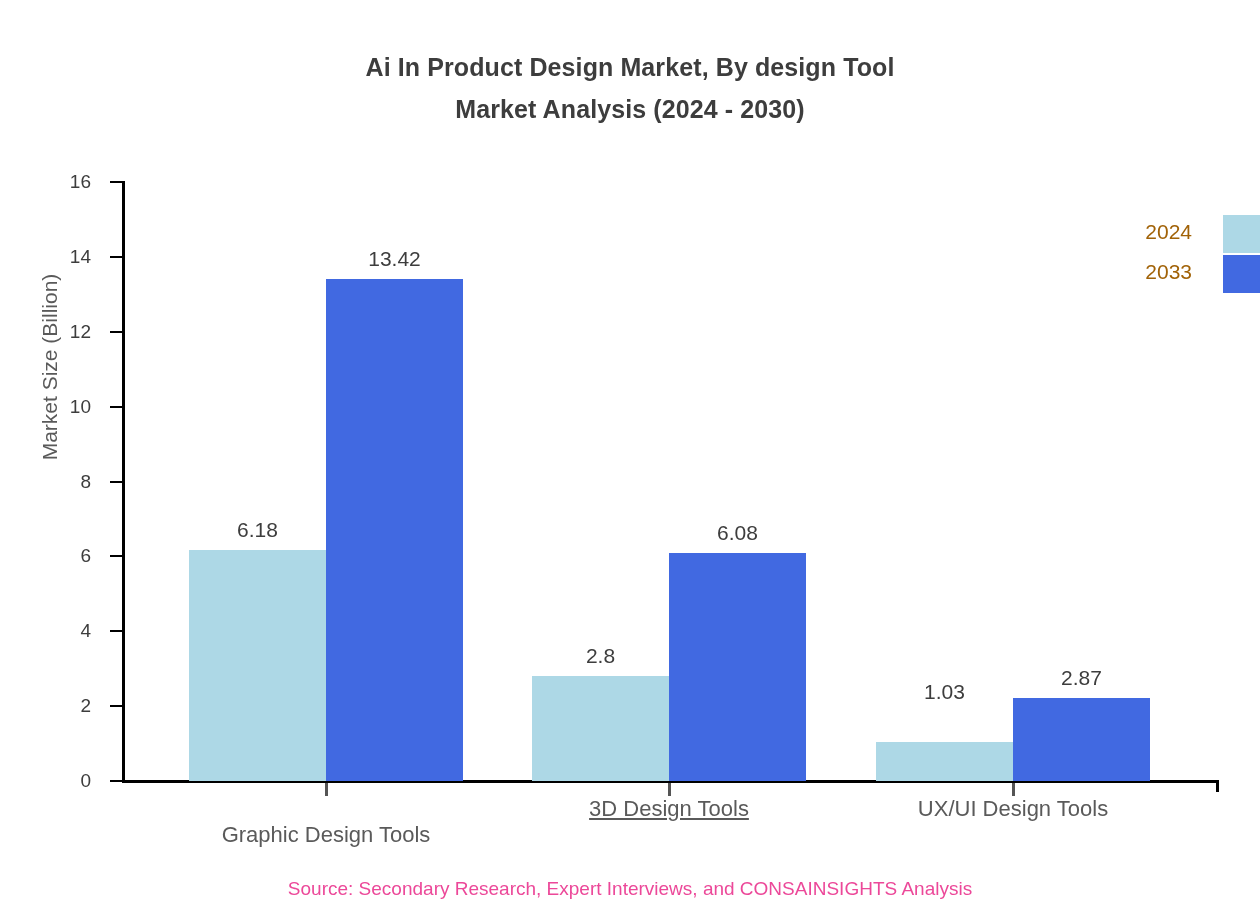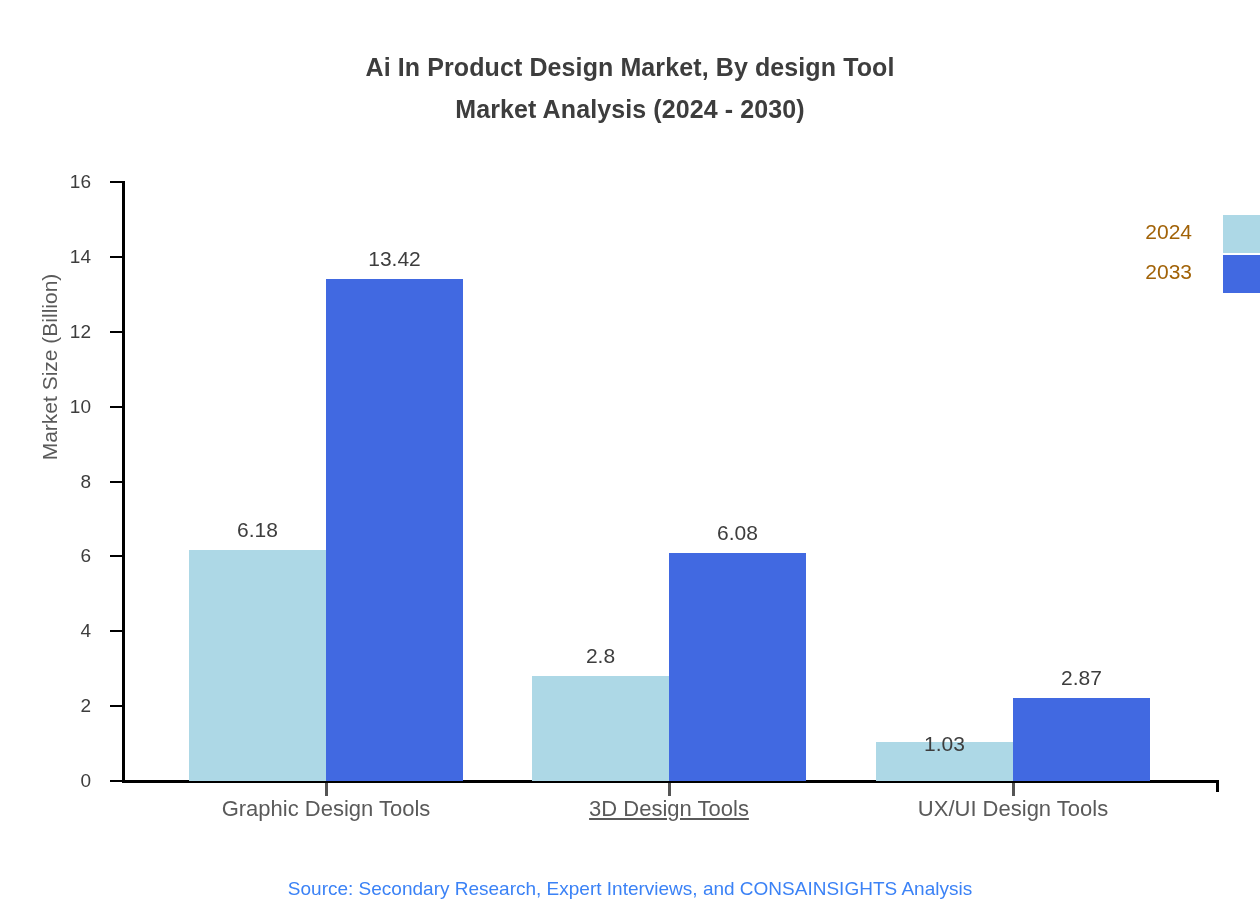--- a/index.html
+++ b/index.html
@@ -163,21 +163,21 @@
   }
 
   
   .source-note {
     position: absolute;
     left: 0;
     top: 878px;
     width: 1260px;
     text-align: center;
     font-size: 19px;
-    color: #3b82f6;
+    color: #ec4899;
   }
 </style>
 </head>
 <body>
 
 <div id="chart-root">
 
   <div class="chart-title">
     <span>Ai In Product Design Market, By design Tool</span>
     <span class="line2">Market Analysis (2024 - 2030)</span>
@@ -204,41 +204,41 @@
       <div class="ytick-label" style="top: 396.625px;">10</div>
       <div class="ytick" style="top: 330.75px;"></div>
       <div class="ytick-label" style="top: 321.75px;">12</div>
       <div class="ytick" style="top: 255.875px;"></div>
       <div class="ytick-label" style="top: 246.875px;">14</div>
       <div class="ytick" style="top: 181px;"></div>
       <div class="ytick-label" style="top: 172px;">16</div>
     </div>
   <div id="xticks-layer">
       <div class="xtick" style="left: 325px;"></div>
-      <div class="xtick-label" style="left: 156px;">Graphic Design Tools</div>
+      <div class="xtick-label" style="left: 156px; margin-top: 26px;">Graphic Design Tools</div>
       <div class="xtick" style="left: 668px;"></div>
       <div class="xtick-label" style="left: 499px; text-decoration: underline;">3D Design Tools</div>
       <div class="xtick" style="left: 1012px;"></div>
       <div class="xtick-label" style="left: 843px;">UX/UI Design Tools</div>
     </div>
 
   <div class="plot" id="plot-layer">
       <div class="bar" style="left: 67px; width: 137px; height: 231.364px; background: rgb(173, 216, 230);"></div>
       <div class="bar" style="left: 204px; width: 137px; height: 502.411px; background: rgb(65, 105, 225);"></div>
       <div class="bar" style="left: 410px; width: 137px; height: 104.825px; background: rgb(173, 216, 230);"></div>
       <div class="bar" style="left: 547px; width: 137px; height: 227.62px; background: rgb(65, 105, 225);"></div>
       <div class="bar" style="left: 754px; width: 137px; height: 38.5606px; background: rgb(173, 216, 230);"></div>
       <div class="bar" style="left: 891px; width: 137px; height: 83.4856px; background: rgb(65, 105, 225);"></div>
     </div>
   <div id="valuelabels-layer">
       <div class="bar-value" style="left: 167.5px; top: 518.636px;">6.18</div>
       <div class="bar-value" style="left: 304.5px; top: 247.589px;">13.42</div>
       <div class="bar-value" style="left: 510.5px; top: 645.175px;">2.8</div>
       <div class="bar-value" style="left: 647.5px; top: 522.38px;">6.08</div>
-      <div class="bar-value" style="left: 854.5px; top: 733px;">1.03</div>
+      <div class="bar-value" style="left: 854.5px; top: 681px;">1.03</div>
       <div class="bar-value" style="left: 991.5px; top: 666.514px;">2.87</div>
     </div>
 
   <div class="legend">
     <div class="legend-row" style="top:0px;">
       <span class="legend-label">2024</span>
       <span class="legend-swatch" style="background: rgb(173, 216, 230);"></span>
     </div>
     <div class="legend-row" style="top:40px;">
       <span class="legend-label">2033</span>

